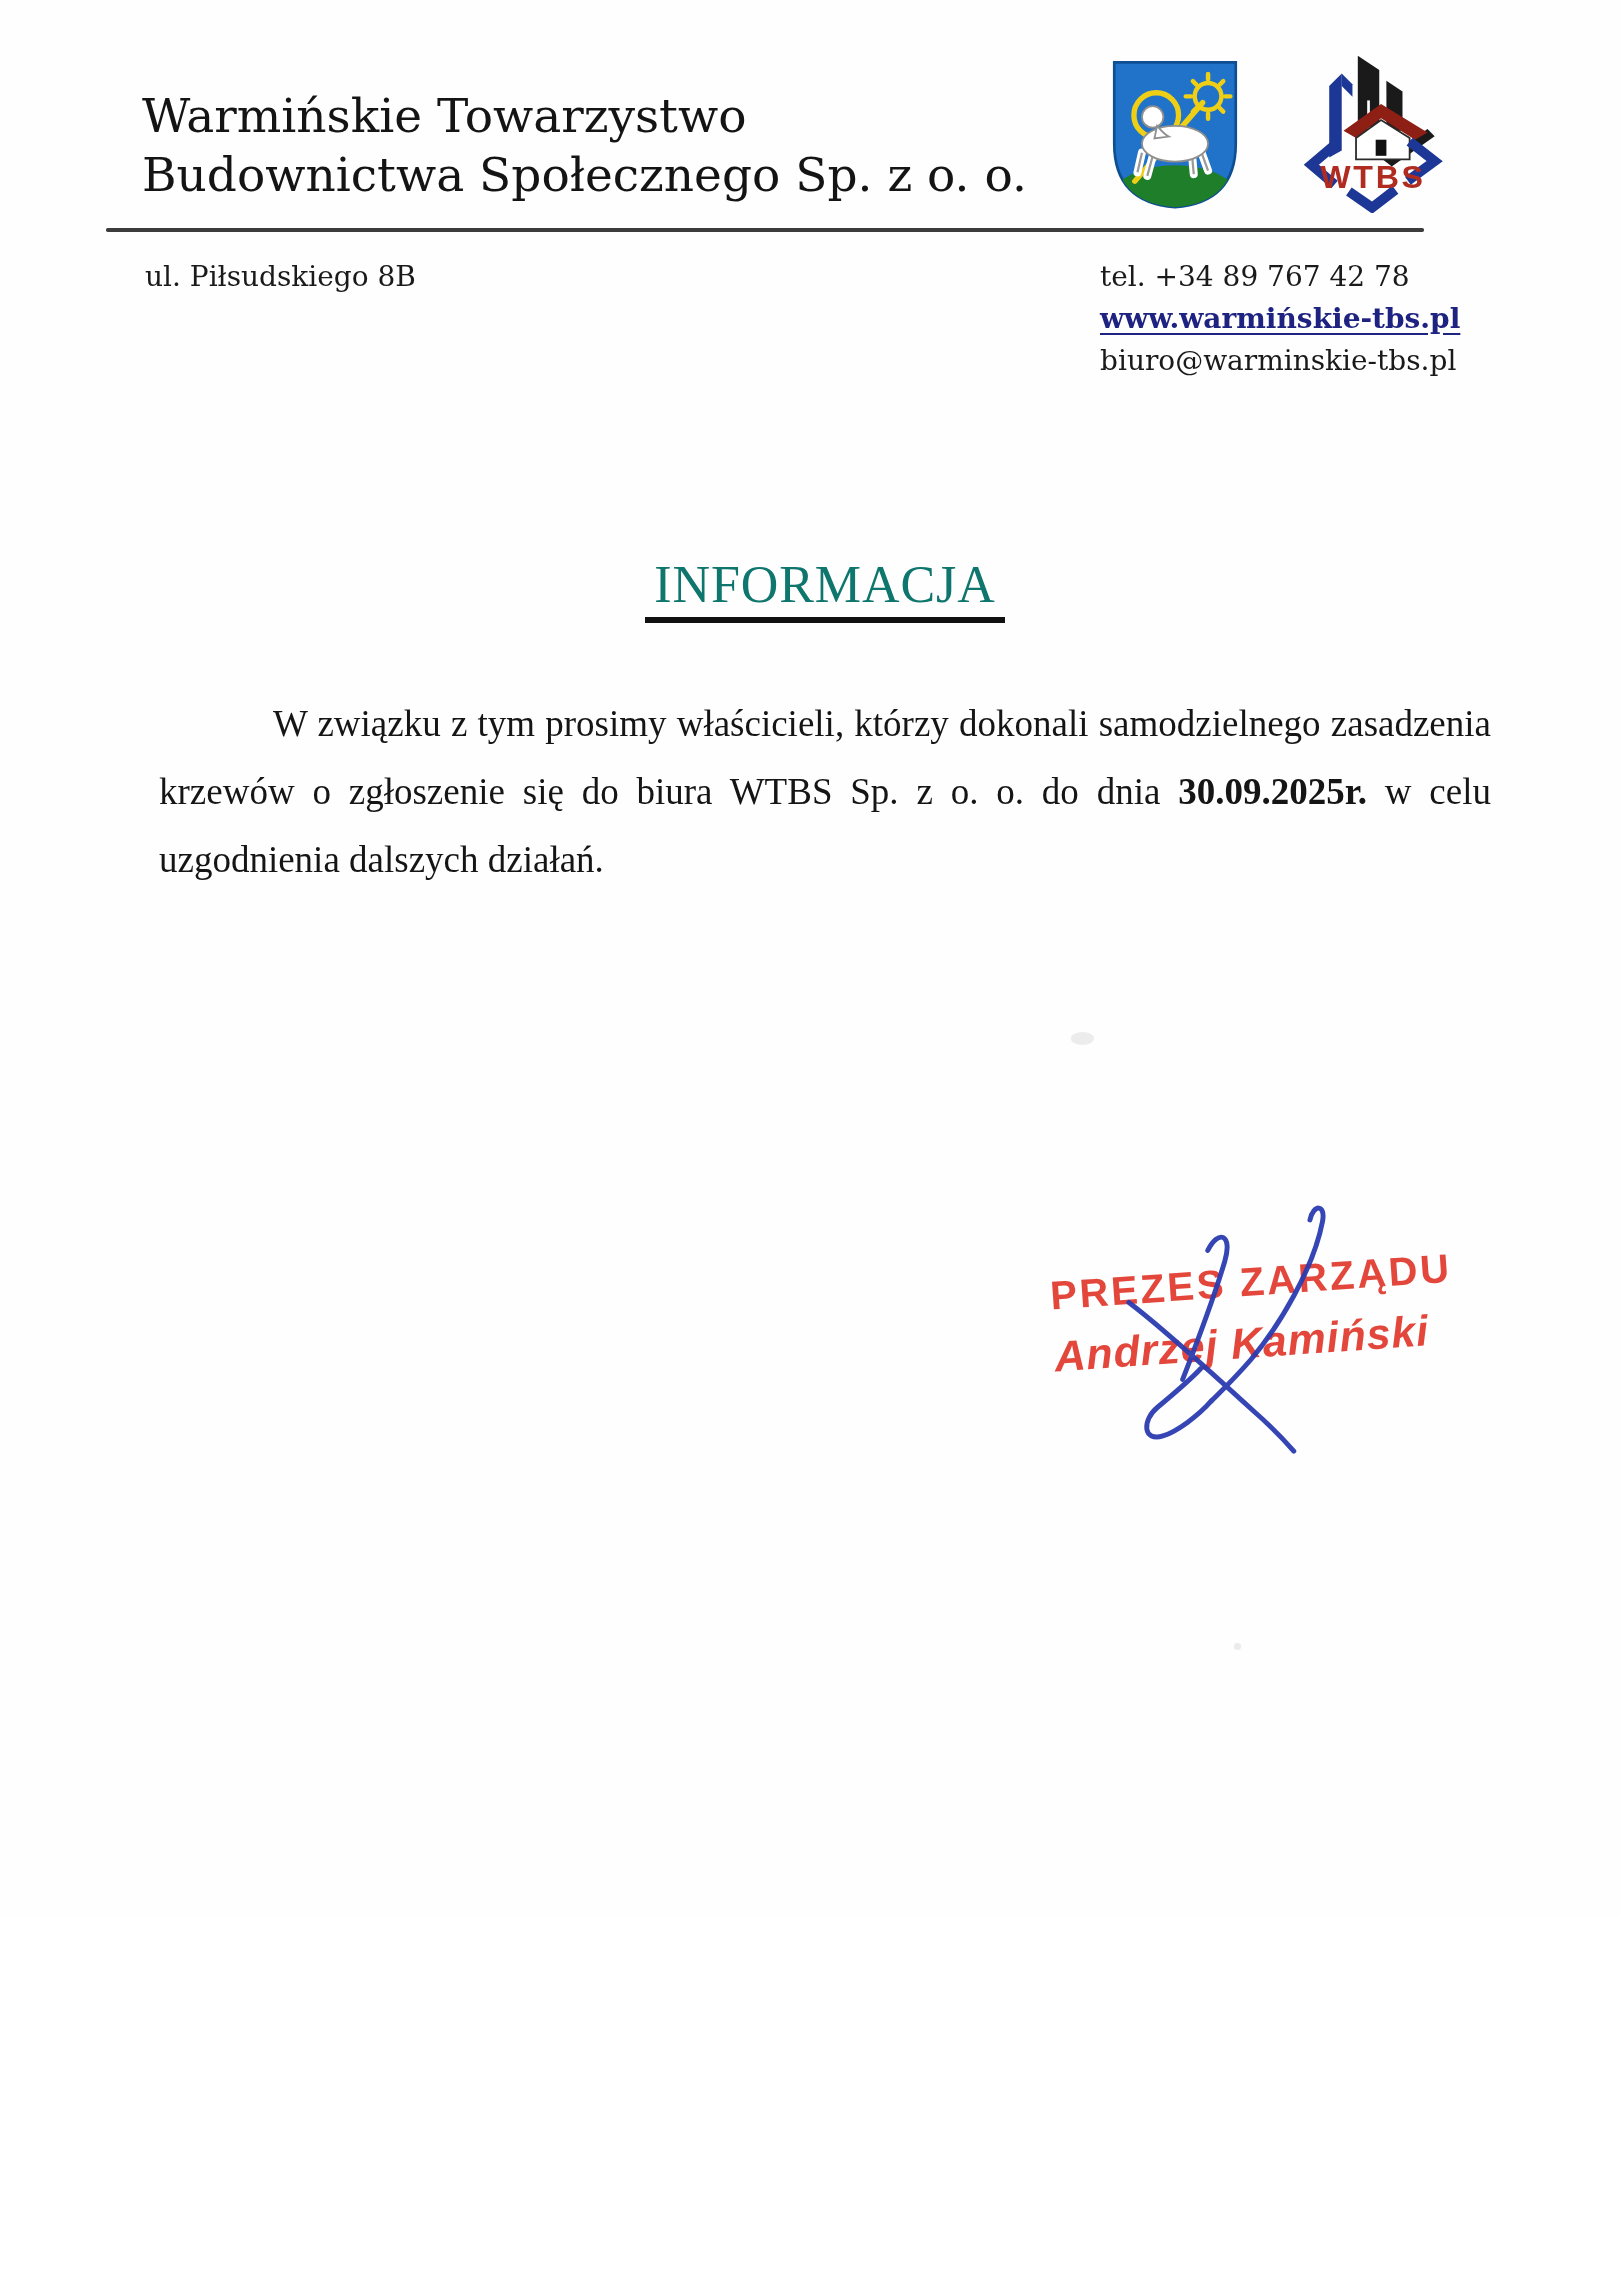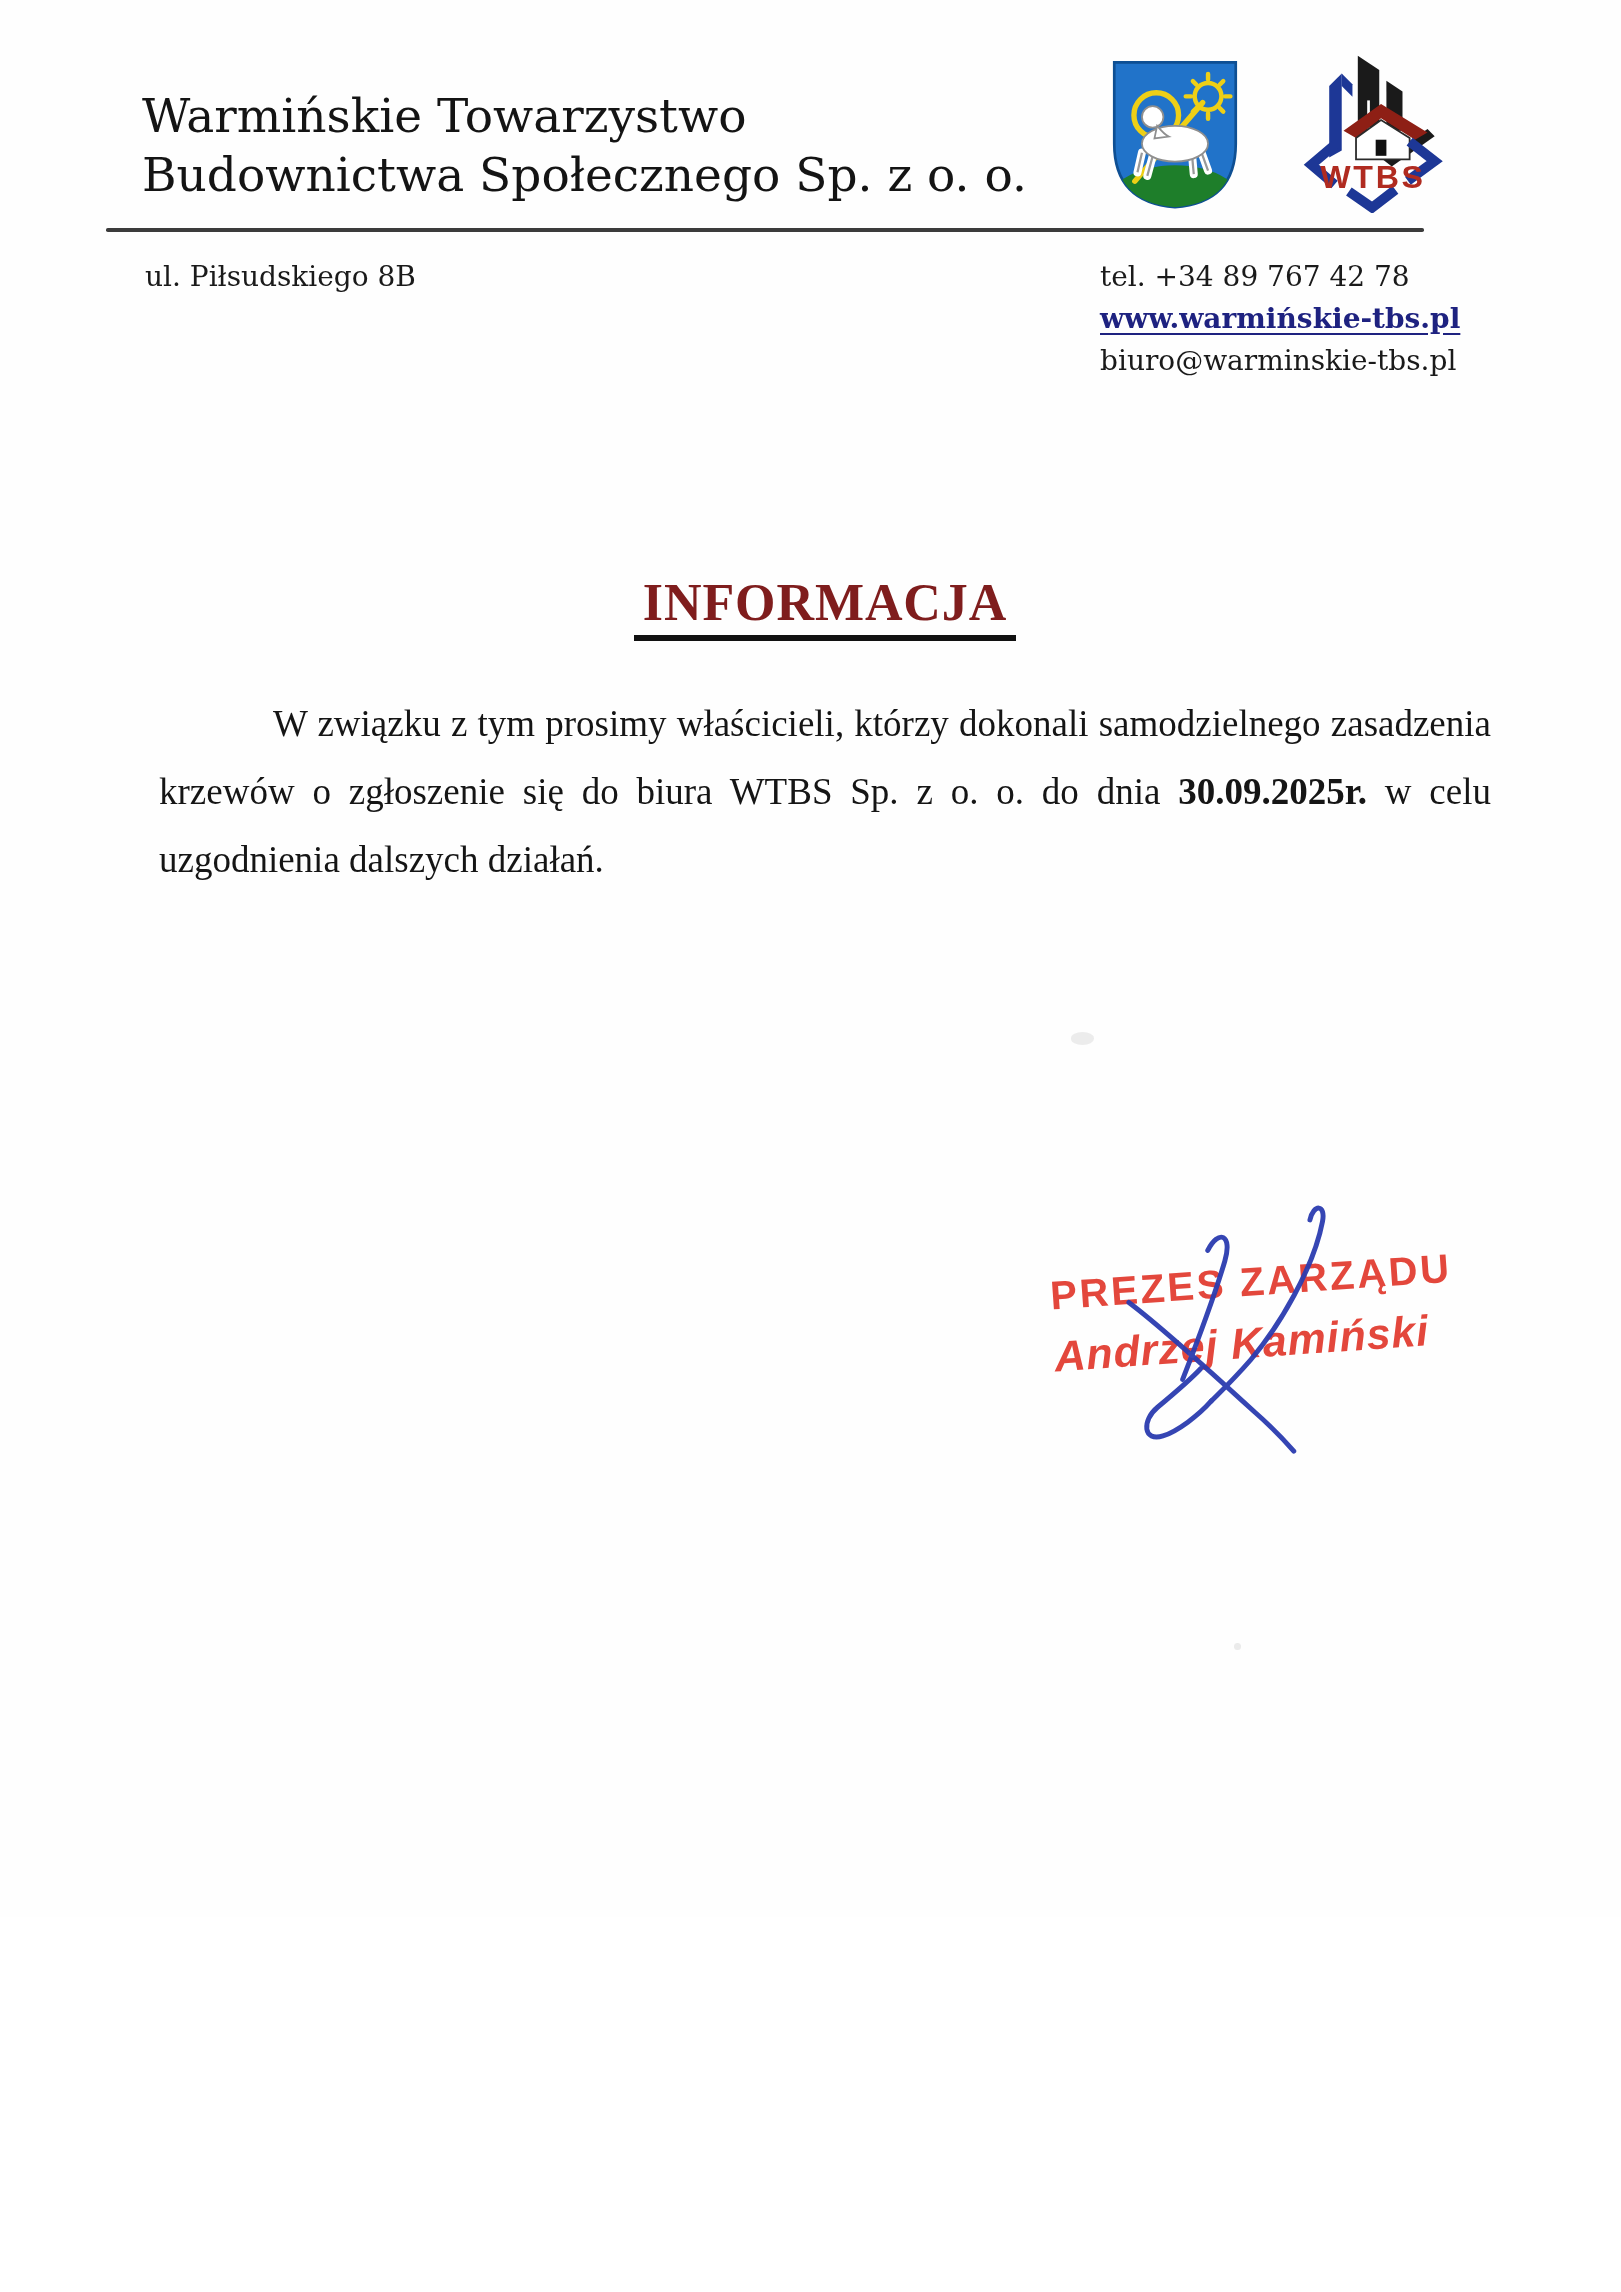--- a/index.html
+++ b/index.html
@@ -27,22 +27,22 @@
     font-family:"DejaVu Serif", serif; font-size:28px; line-height:42px;
     color:#1a1a1a; white-space:nowrap;
   }
   .address { left:145px; }
   .contact { left:1100px; }
   .website { color:var(--link-navy); text-decoration:underline; text-underline-offset:4.5px;font-weight:bold; }
 
   
   .title-wrap { position:absolute; left:159px; top:555px; width:1332px; text-align:center; }
   .title {
-    display:inline-block; font-size:52px; font-weight:bold; letter-spacing:0.9px;
-    color:#7f1d1d; border-bottom:6.3px solid #111; padding:0 9px 2.7px 9px;margin-top:18px;
+    display:inline-block; font-size:52px; font-weight:normal; letter-spacing:0.9px;
+    color:#0f766e; border-bottom:6.3px solid #111; padding:0 9px 2.7px 9px;
   }
 
   .body-text {
     position:absolute; left:159px; top:690px; width:1332px;
     font-size:37px; line-height:68px; text-align:justify; color:#151515;
   }
   .body-text p { margin:0; text-indent:114px; }
 
   
   .stamp {

